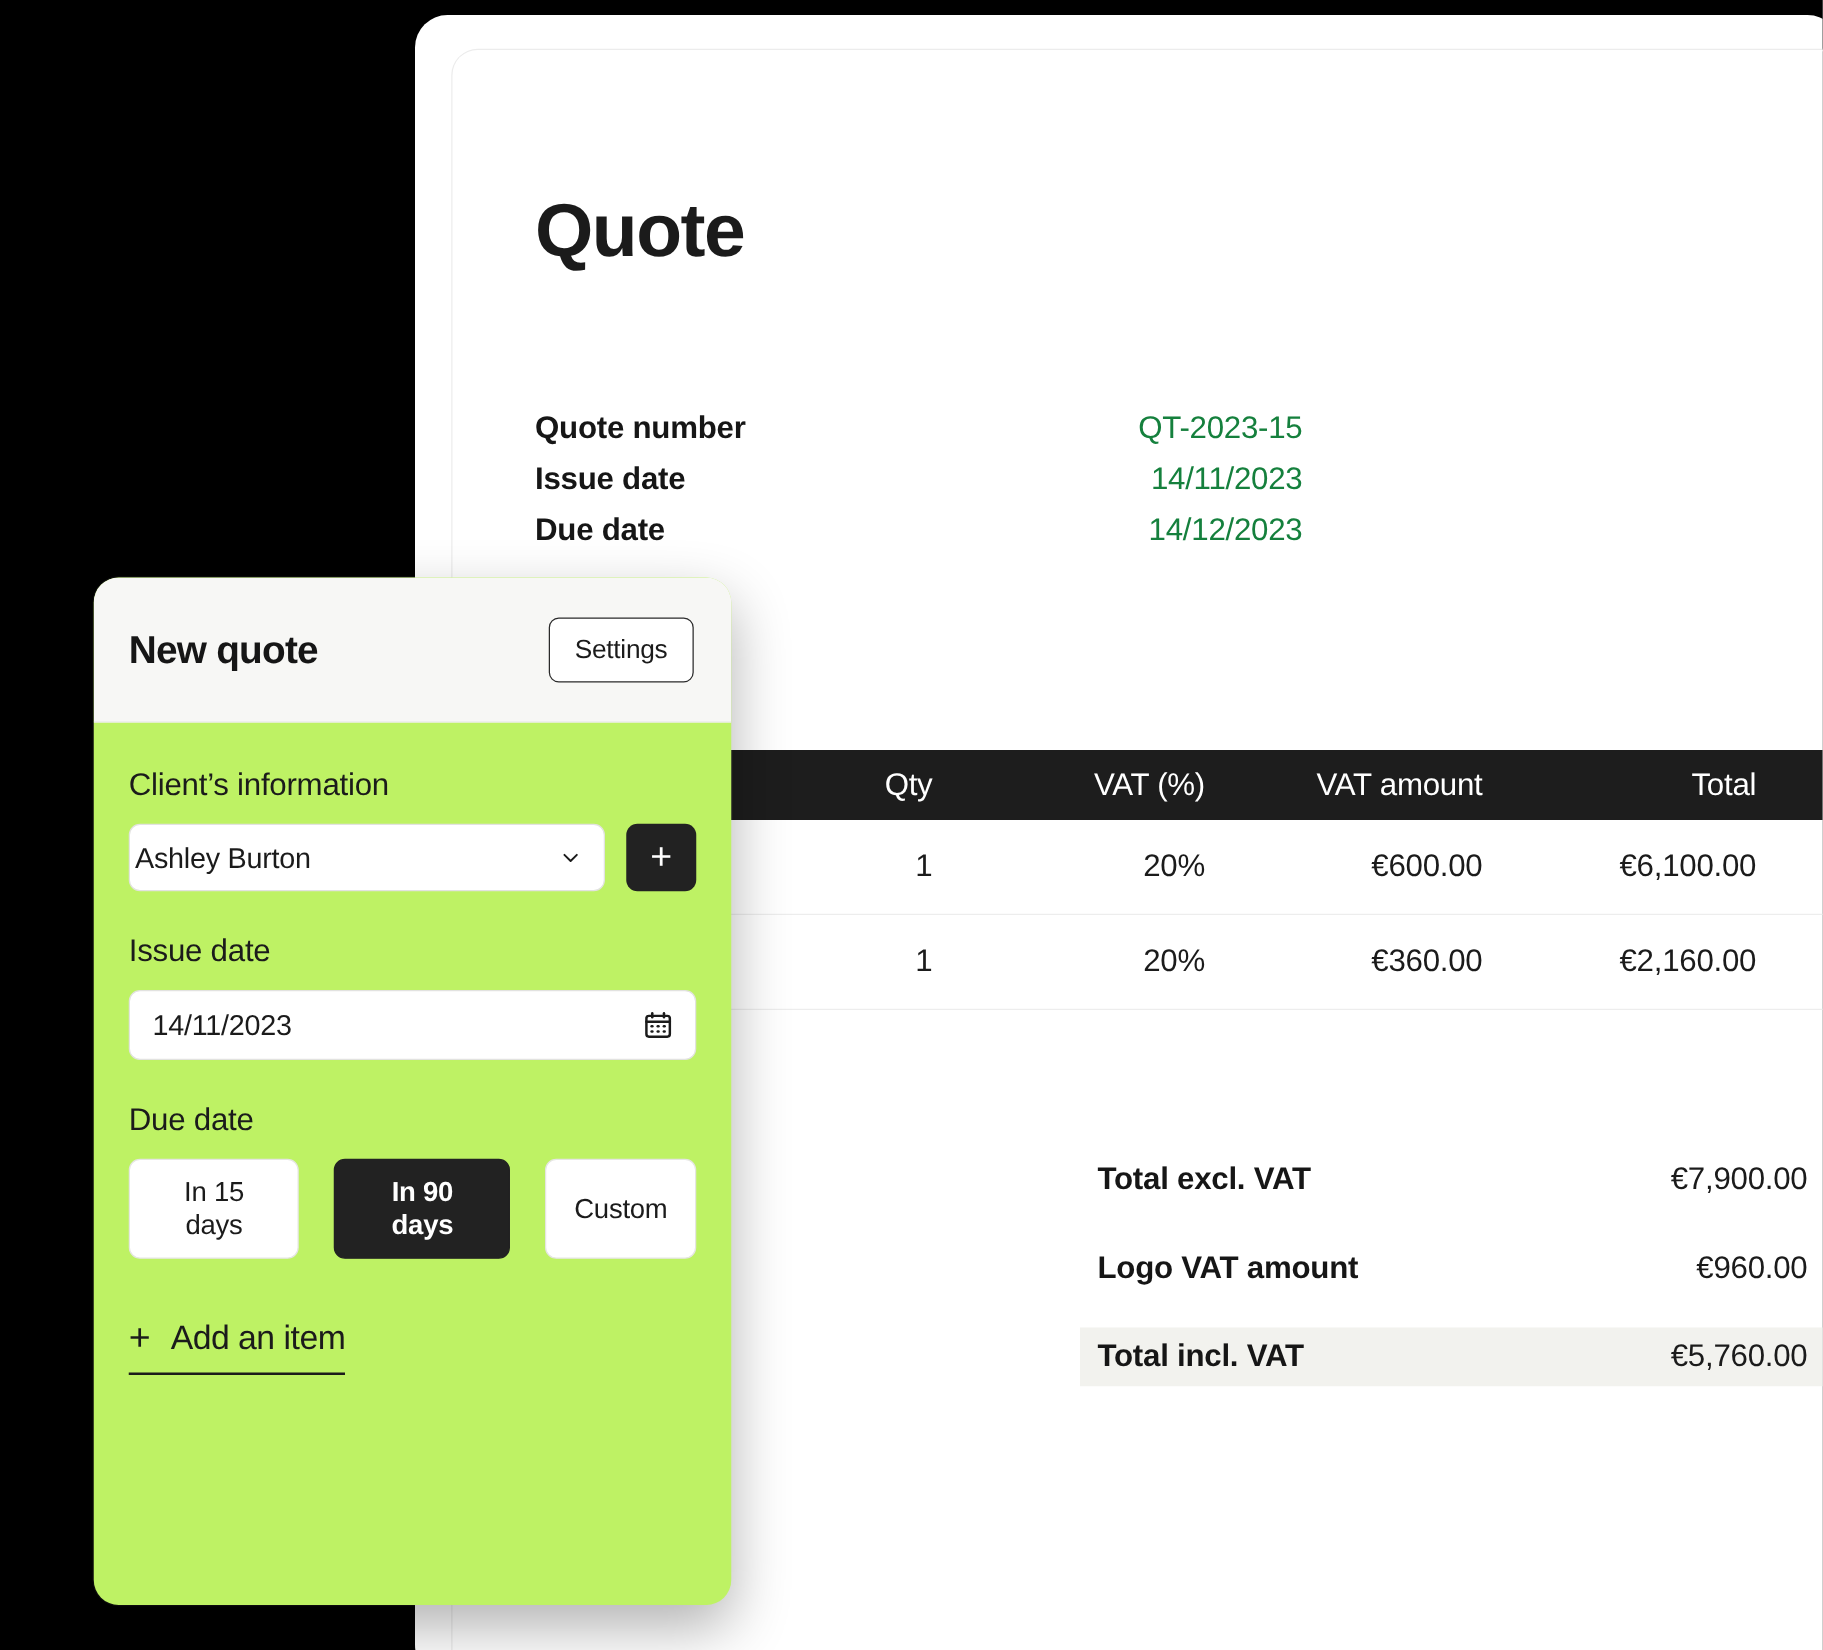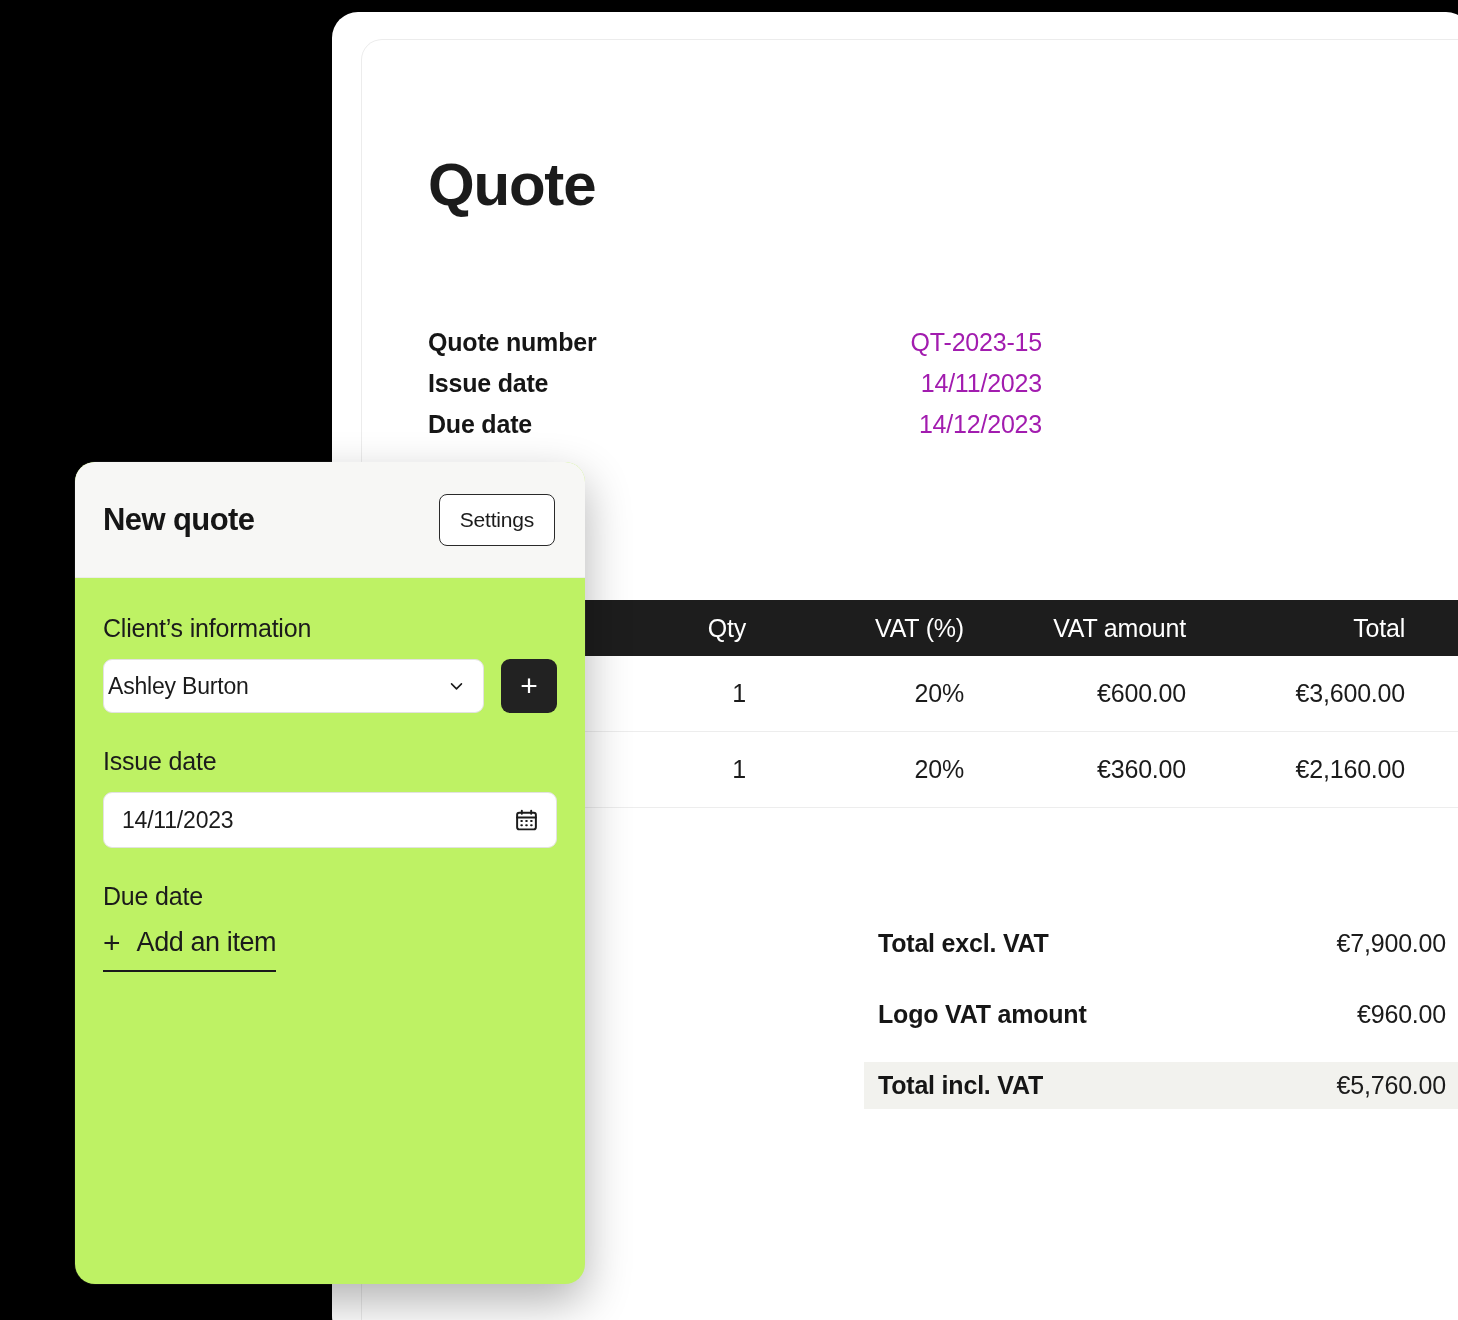--- a/index.html
+++ b/index.html
@@ -88,21 +88,21 @@
   }
   .meta-label {
     font-size: 25px;
     font-weight: 700;
     color: #161616;
     letter-spacing: -0.2px;
   }
   .meta-value {
     font-size: 25px;
     font-weight: 400;
-    color: #a21caf;
+    color: #15803d;
     letter-spacing: -0.2px;
   }
 
   
   .table {
     position: absolute;
     left: 0;
     right: 0;
     top: 560px;
   }
@@ -383,21 +383,21 @@
         <div class="th col-vatp">VAT (%)</div>
         <div class="th col-vata">VAT amount</div>
         <div class="th col-total">Total</div>
       </div>
 
       <div class="trow">
         <div class="td col-desc"></div>
         <div class="td col-qty">1</div>
         <div class="td col-vatp">20%</div>
         <div class="td col-vata">€600.00</div>
-        <div class="td col-total">€3,600.00</div>
+        <div class="td col-total">€6,100.00</div>
       </div>
 
       <div class="trow">
         <div class="td col-desc"></div>
         <div class="td col-qty">1</div>
         <div class="td col-vatp">20%</div>
         <div class="td col-vata">€360.00</div>
         <div class="td col-total">€2,160.00</div>
       </div>
     </div>
@@ -456,20 +456,25 @@
           <line x1="11.7" y1="13" x2="12.3" y2="13"></line>
           <line x1="16.4" y1="13" x2="17" y2="13"></line>
           <line x1="7" y1="17" x2="7.6" y2="17"></line>
           <line x1="11.7" y1="17" x2="12.3" y2="17"></line>
           <line x1="16.4" y1="17" x2="17" y2="17"></line>
         </svg>
       </span>
     </div>
 
     <div class="field-label">Due date</div>
+    <div class="chips">
+      <button class="chip">In 15 days</button>
+      <button class="chip active">In 90 days</button>
+      <button class="chip">Custom</button>
+    </div>
 
     <div class="add-item">
       <span class="plus">+</span>
       <span class="txt">Add an item</span>
     </div>
 
 
   </div>
 </div>
 

